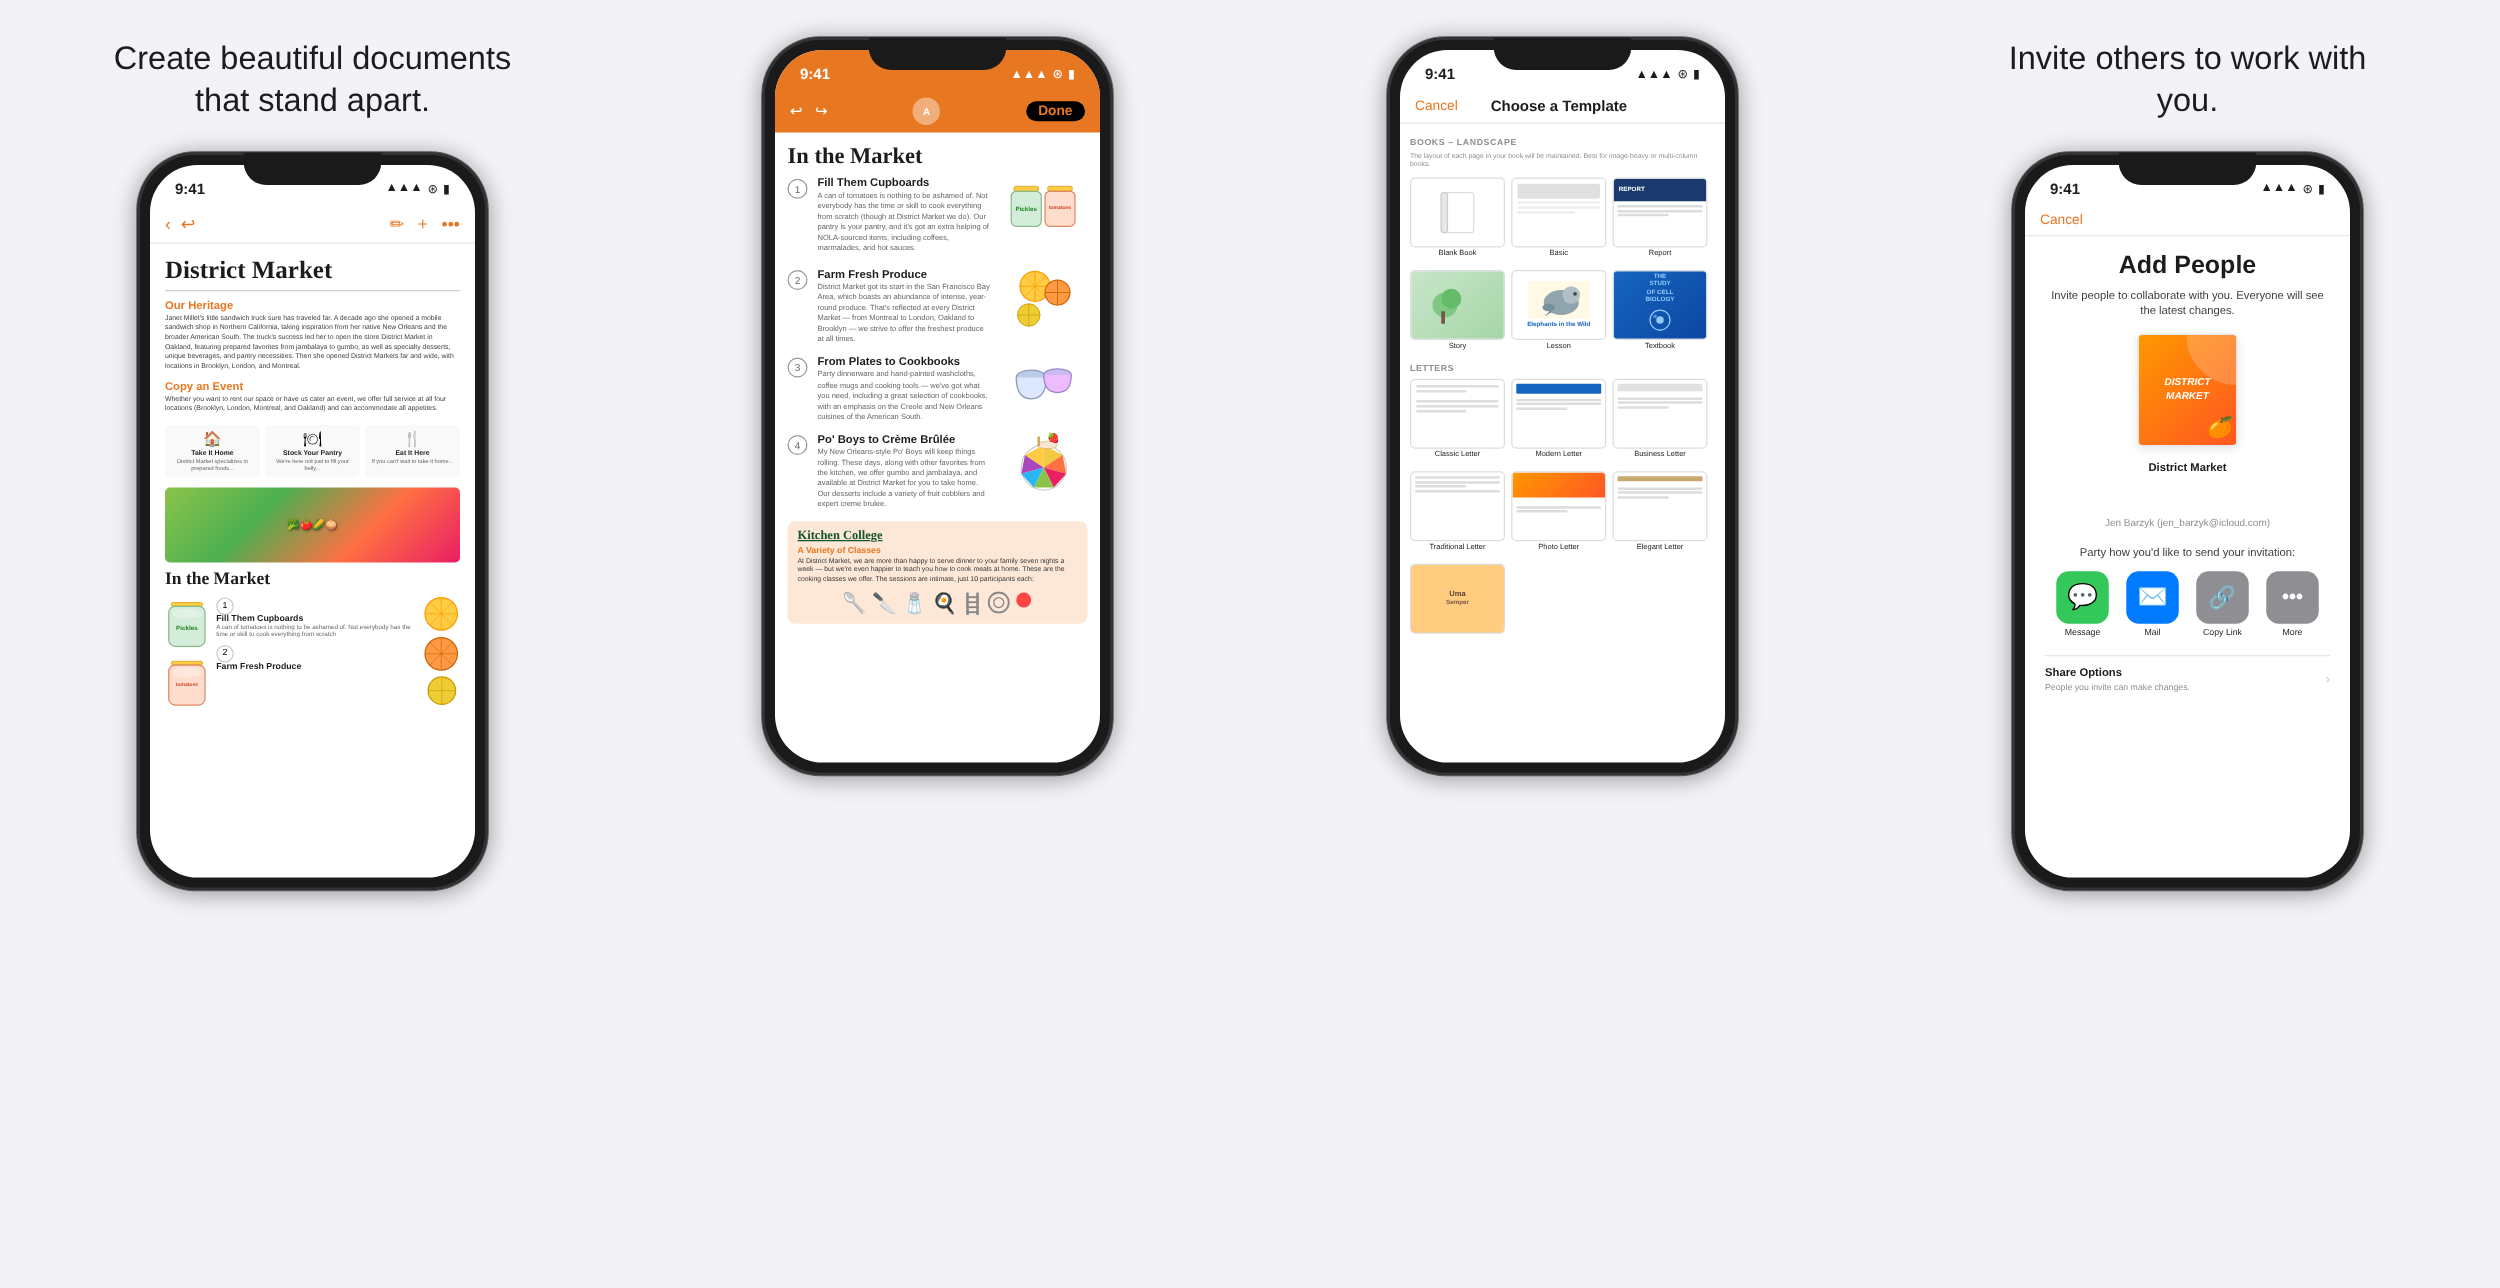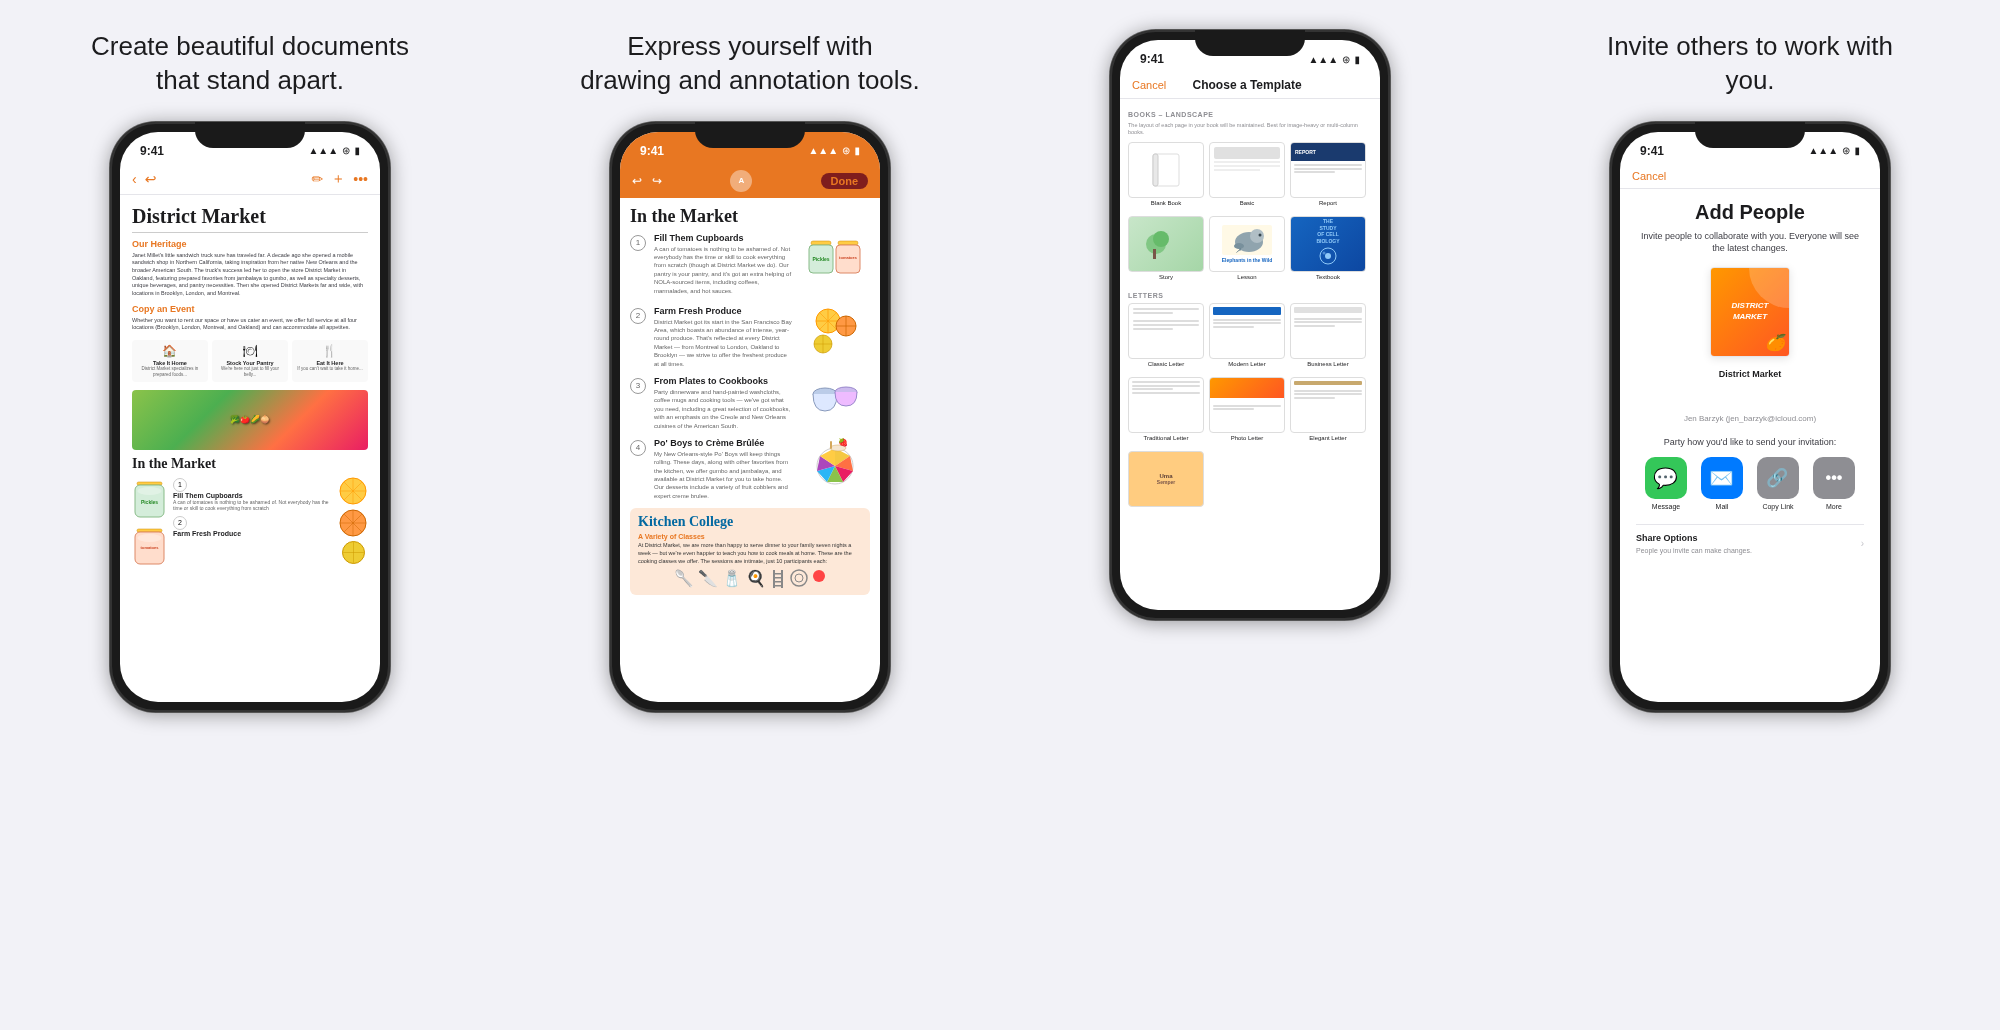--- a/index.html
+++ b/index.html
@@ -199,21 +199,21 @@
       display: flex;
       align-items: center;
       justify-content: space-between;
       padding: 6px 12px;
     }
     .draw-toolbar-btn {
       font-size: 12px;
       color: white;
     }
     .draw-done-btn {
-      background: #7f1d1d;
+      background: #000000;
       color: #E87722;
       border-radius: 10px;
       padding: 2px 10px;
       font-size: 11px;
       font-weight: 600;
     }
     .draw-body {
       padding: 8px 10px;
       overflow: hidden;
       height: calc(100% - 36px);
@@ -254,21 +254,21 @@
       flex-direction: column;
       align-items: center;
       gap: 3px;
     }
     .kitchen-college-section {
       background: #fde8d8;
       border-radius: 6px;
       padding: 6px 8px;
       margin-top: 8px;
     }
-    .kc-title { font-size: 14px; font-weight: 700; color: #0369a1; font-family: Georgia, serif; margin-bottom: 3px; }
+    .kc-title { font-size: 10px; font-weight: 700; color: #14532d; font-family: Georgia, serif; margin-bottom: 3px; text-decoration: underline; }
     .kc-subtitle { font-size: 7px; font-weight: 700; color: #E87722; margin-bottom: 2px; }
     .kc-text { font-size: 5.5px; color: #333; line-height: 1.4; }
     .kc-tools {
       display: flex;
       gap: 4px;
       margin-top: 4px;
       justify-content: center;
     }
 
     
@@ -571,23 +571,20 @@
                 </svg>
               </div>
             </div>
           </div>
         </div>
       </div>
     </div>
   </div>
 
   <div class="panel">
-    <div class="panel-title">Express yourself with
-drawing and annotation
-tools.</div>
     <div class="phone-frame">
 
       <div class="notch"></div>
       <div class="phone-inner">
         <div class="status-bar" style="background:#E87722;">
           <span class="status-time" style="color:white;">9:41</span>
           <div class="status-icons" style="color:white;">
             <span>▲▲▲</span>
             <span>⊛</span>
             <span>▮</span>

